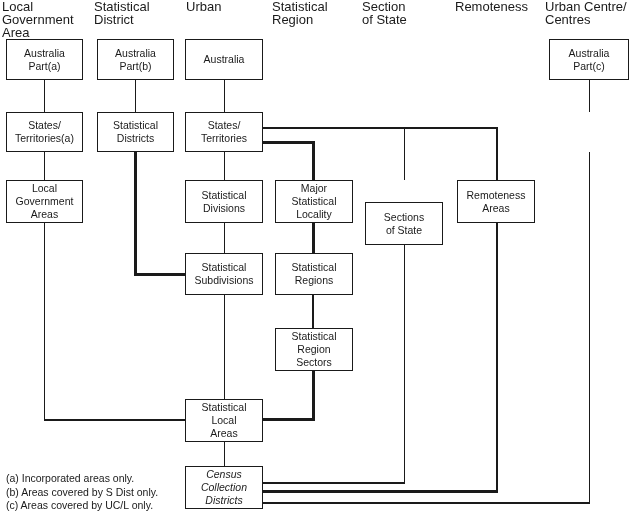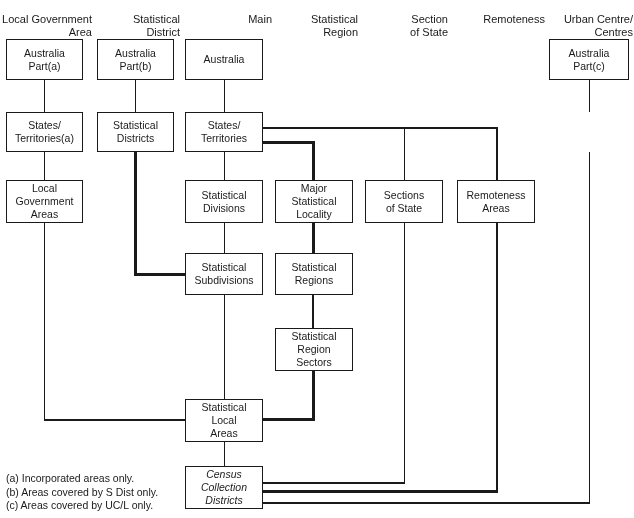--- a/index.html
+++ b/index.html
@@ -7,24 +7,24 @@
     position: relative;
     width: 634px;
     height: 518px;
     background: #ffffff;
     font-family: "Liberation Sans", sans-serif;
     color: #1a1a1a;
     overflow: hidden;
   }
   .col-header {
     position: absolute;
-    top: 13px;
-    font-size: 11px;
+    top: 0;
+    font-size: 13px;
     line-height: 13px;
-    text-align: right;
+    text-align: left;
     white-space: pre-line;
   }
   .node {
     position: absolute;
     box-sizing: border-box;
     border: 1.5px solid #1a1a1a;
     background: #ffffff;
     display: flex;
     align-items: center;
     justify-content: center;
@@ -39,42 +39,42 @@
     left: 6px;
     top: 472px;
     font-size: 10.5px;
     line-height: 13.5px;
   }
   
   .c1 { left: 6px;   width: 77px; }
   .c2 { left: 97px;  width: 77px; }
   .c3 { left: 185px; width: 78px; }
   .c4 { left: 275px; width: 78px; }
-  .c5 { left: 365px; width: 78px; }
+  .c5 { left: 365px; width: 78px; margin-top: 22px; }
   .c6 { left: 457px; width: 78px; }
   .c7 { left: 549px; width: 80px; }
   
   .r1 { top: 39px;  height: 41px; }
   .r2 { top: 112px; height: 40px; }
   .r3 { top: 180px; height: 43px; }
   .r4 { top: 253px; height: 42px; }
   .r5 { top: 328px; height: 43px; }
   .r6 { top: 399px; height: 43px; }
   .r7 { top: 466px; height: 43px; font-style: italic; }
 </style>
 </head>
 <body>
 
 <div class="canvas">
 
   <div class="col-header" style="left:2px;   width:90px;">Local Government
 Area</div>
   <div class="col-header" style="left:94px;  width:86px;">Statistical
 District</div>
-  <div class="col-header" style="left:186px; width:86px;">Main</div>
+  <div class="col-header" style="left:186px; width:86px;">Urban</div>
   <div class="col-header" style="left:272px; width:86px;">Statistical
 Region</div>
   <div class="col-header" style="left:362px; width:86px;">Section
 of State</div>
   <div class="col-header" style="left:455px; width:90px;">Remoteness</div>
   <div class="col-header" style="left:545px; width:88px;">Urban Centre/
 Centres</div>
 
   <div class="line" style="left:43.5px; top:80px;  width:1.5px; height:32px;"></div>
   <div class="line" style="left:43.5px; top:152px; width:1.5px; height:28px;"></div>

